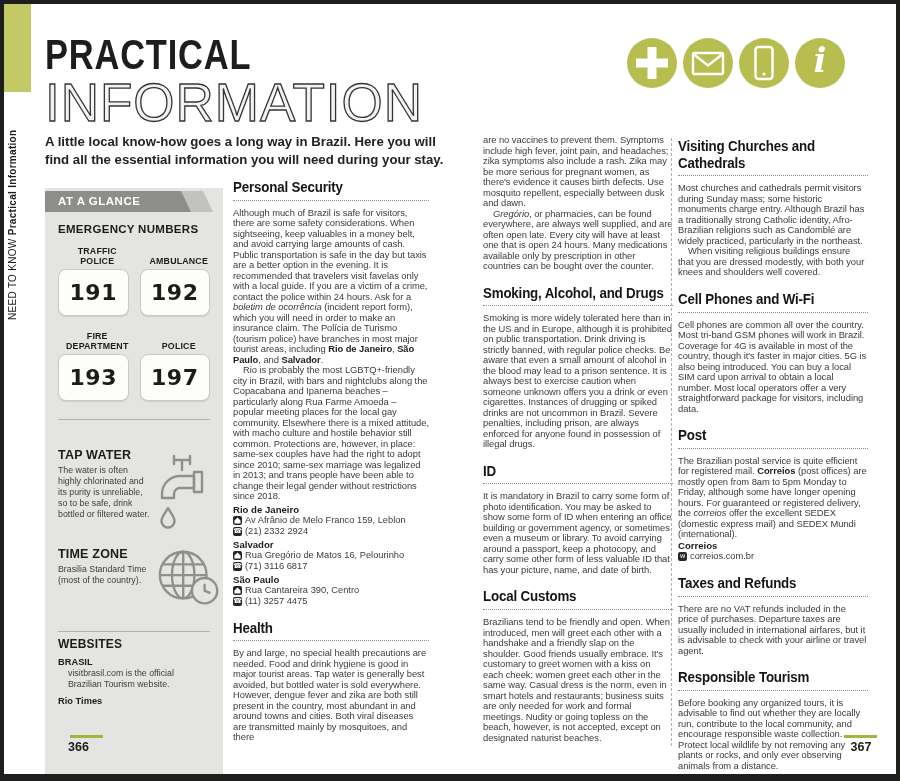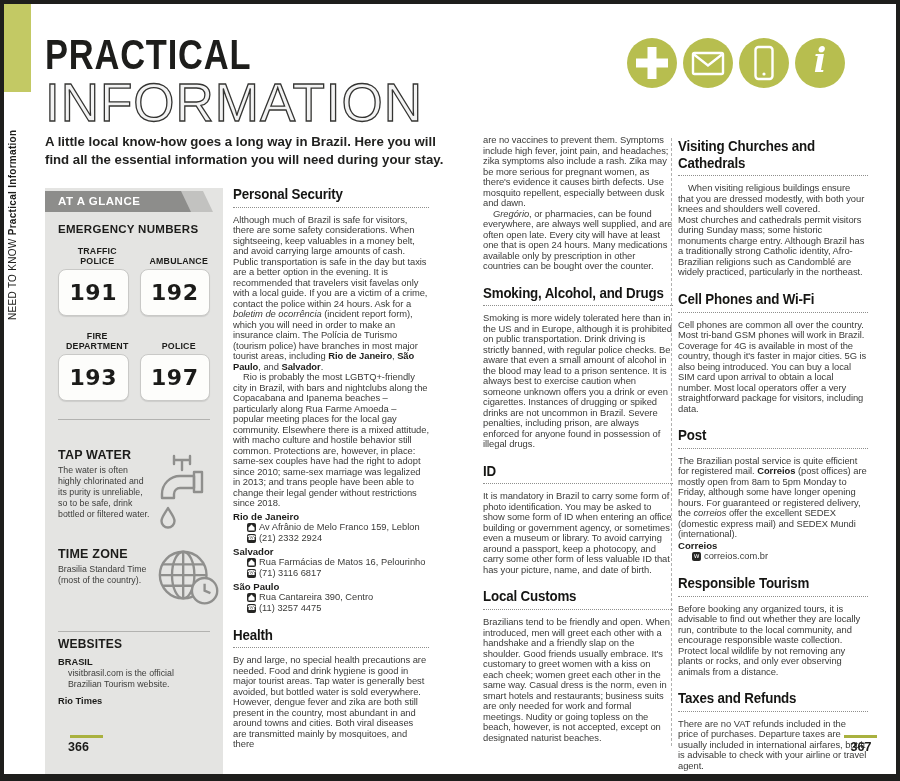--- a/index.html
+++ b/index.html
@@ -49,37 +49,37 @@
   .g-h{font-size:12.5px;font-weight:bold;letter-spacing:.2px;color:#1c1c1a;margin:0 0 3px;}
   .g-small{font-size:8.8px;line-height:11px;color:#3c3c3a;}
   .tz-text{width:96px;flex:none;}
   .tap-text{width:92px;flex:none;}
   .ws-head{margin-top:5px;font-size:12px;font-weight:bold;letter-spacing:.2px;color:#1c1c1a;}
   .site{margin-top:6px;}
   .site-name{font-size:9.3px;font-weight:bold;color:#1c1c1a;line-height:11px;}
   .site-text{font-size:8.8px;line-height:11px;color:#3c3c3a;padding-left:10px;}
   
   .col{position:absolute;}
-  .col2{left:229px;top:181px;width:196px;}
+  .col2{left:229px;top:174px;width:196px;}
   .col3{left:479px;top:131px;width:190px;}
   .col4{left:674px;top:134px;width:190px;}
   .sec{margin-top:12px;}
   .sec.first{margin-top:0;}
   .sec-h{line-height:1.08;}
   .sec-h-t{display:inline-block;transform:scaleX(.86);transform-origin:0 50%;white-space:nowrap;
     font-size:15.5px;font-weight:bold;letter-spacing:-.2px;color:#151513;}
   .sec-h-t.wrap{white-space:normal;width:178px;}
   .dotrule{border-top:1.5px dotted #8f8f8d;margin:4px 0 7px;}
   .bodytext{font-size:9.4px;line-height:10.5px;letter-spacing:-.05px;color:#3b3b39;margin:0;}
   .indent{text-indent:10px;}
   .seg-b{font-weight:bold;color:#1c1c1a;}
   .seg-i{font-style:italic;}
   .contact{margin-top:2px;}
   .c-city{font-size:9.6px;font-weight:bold;color:#1c1c1a;line-height:11px;}
-  .c-line{display:flex;align-items:center;gap:3px;font-size:9.3px;line-height:11px;color:#3b3b39;margin-left:14px;}
+  .c-line{display:flex;align-items:center;gap:3px;font-size:9.3px;line-height:11px;color:#3b3b39;}
   .mini{width:9px;height:9px;background:#262624;border-radius:2px;color:#fff;flex:none;
     display:inline-flex;align-items:center;justify-content:center;
     font-size:7px;font-family:"DejaVu Sans",sans-serif;line-height:1;}
   .vdivider{position:absolute;left:667px;top:134px;height:608px;border-left:1px dashed #b1b1af;}
   
   .pn{position:absolute;font-size:12.5px;font-weight:bold;color:#1b1b19;}
   .pn .pline{height:3px;background:#a9b13f;margin-bottom:2px;}
   .pn-left{left:64px;top:731px;}
   .pn-left .pline{width:33px;margin-left:2px;}
   .pn-right{right:18px;top:731px;text-align:center;}
@@ -225,21 +225,21 @@
           </div>
       </div>
       <div class="contact">
         <div class="c-city">Salvador</div>
         <div class="c-line">
             <span class="mini">
               <svg width="9" height="9" viewBox="0 0 10 10">
                 <path d="M1.6 5 L5 1.7 L8.4 5 V8.4 H1.6 Z" fill="#fff"></path>
               </svg>
             </span>
-            <span>Rua Farmácias de Matos 16, Pelourinho</span>
+            <span>Rua Gregório de Matos 16, Pelourinho</span>
           </div>
         <div class="c-line">
             <span class="mini">☎</span>
             <span>(71) 3116 6817</span>
           </div>
       </div>
       <div class="contact">
         <div class="c-city">São Paulo</div>
         <div class="c-line">
             <span class="mini">
@@ -285,51 +285,51 @@
       <p class="bodytext">Brazilians tend to be friendly and open. When introduced, men will greet each other with a handshake and a friendly slap on the shoulder. Good friends usually embrace. It's customary to greet women with a kiss on each cheek; women greet each other in the same way. Casual dress is the norm, even in smart hotels and restaurants; business suits are only needed for work and formal meetings. Nudity or going topless on the beach, however, is not accepted, except on designated naturist beaches.</p>
     </div>
   </div>
 
   <div class="vdivider"></div>
 
   <div class="col col4">
     <div class="sec first">
       <div class="sec-h"><span class="sec-h-t wrap">Visiting Churches and Cathedrals</span></div>
       <div class="dotrule"></div>
+      <p class="bodytext">Most churches and cathedrals permit visitors during Sunday mass; some historic monuments charge entry. Although Brazil has a traditionally strong Catholic identity, Afro-Brazilian religions such as Candomblé are widely practiced, particularly in the northeast.</p>
       <p class="bodytext indent">When visiting religious buildings ensure that you are dressed modestly, with both your knees and shoulders well covered.</p>
-      <p class="bodytext">Most churches and cathedrals permit visitors during Sunday mass; some historic monuments charge entry. Although Brazil has a traditionally strong Catholic identity, Afro-Brazilian religions such as Candomblé are widely practiced, particularly in the northeast.</p>
     </div>
 
     <div class="sec">
       <div class="sec-h"><span class="sec-h-t">Cell Phones and Wi-Fi</span></div>
       <div class="dotrule"></div>
       <p class="bodytext">Cell phones are common all over the country. Most tri-band GSM phones will work in Brazil. Coverage for 4G is available in most of the country, though it's faster in major cities. 5G is also being introduced. You can buy a local SIM card upon arrival to obtain a local number. Most local operators offer a very straightforward package for visitors, including data.</p>
     </div>
 
     <div class="sec">
       <div class="sec-h"><span class="sec-h-t">Post</span></div>
       <div class="dotrule"></div>
       <p class="bodytext"><span>The Brazilian postal service is quite efficient for registered mail. </span><span class="seg-b">Correios</span><span> (post offices) are mostly open from 8am to 5pm Monday to Friday, although some have longer opening hours. For guaranteed or registered delivery, the </span><span class="seg-i">correios</span><span> offer the excellent SEDEX (domestic express mail) and SEDEX Mundi (international).</span></p>
       <div class="c-city">Correios</div>
       <div class="c-line">
           <span class="mini">w</span>
           <span>correios.com.br</span>
         </div>
     </div>
 
     <div class="sec">
+      <div class="sec-h"><span class="sec-h-t">Taxes and Refunds</span></div>
+      <div class="dotrule"></div>
+      <p class="bodytext">There are no VAT refunds included in the price of purchases. Departure taxes are usually included in international airfares, but it is advisable to check with your airline or travel agent.</p>
+    </div>
+
+    <div class="sec">
       <div class="sec-h"><span class="sec-h-t">Responsible Tourism</span></div>
       <div class="dotrule"></div>
       <p class="bodytext">Before booking any organized tours, it is advisable to find out whether they are locally run, contribute to the local community, and encourage responsible waste collection. Protect local wildlife by not removing any plants or rocks, and only ever observing animals from a distance.</p>
-    </div>
-
-    <div class="sec">
-      <div class="sec-h"><span class="sec-h-t">Taxes and Refunds</span></div>
-      <div class="dotrule"></div>
-      <p class="bodytext">There are no VAT refunds included in the price of purchases. Departure taxes are usually included in international airfares, but it is advisable to check with your airline or travel agent.</p>
     </div>
   </div>
 
   <div class="pn pn-left">
     <div class="pline"></div>
     <span>366</span>
   </div>
   <div class="pn pn-right">
     <div class="pline"></div>
     <span>367</span>

